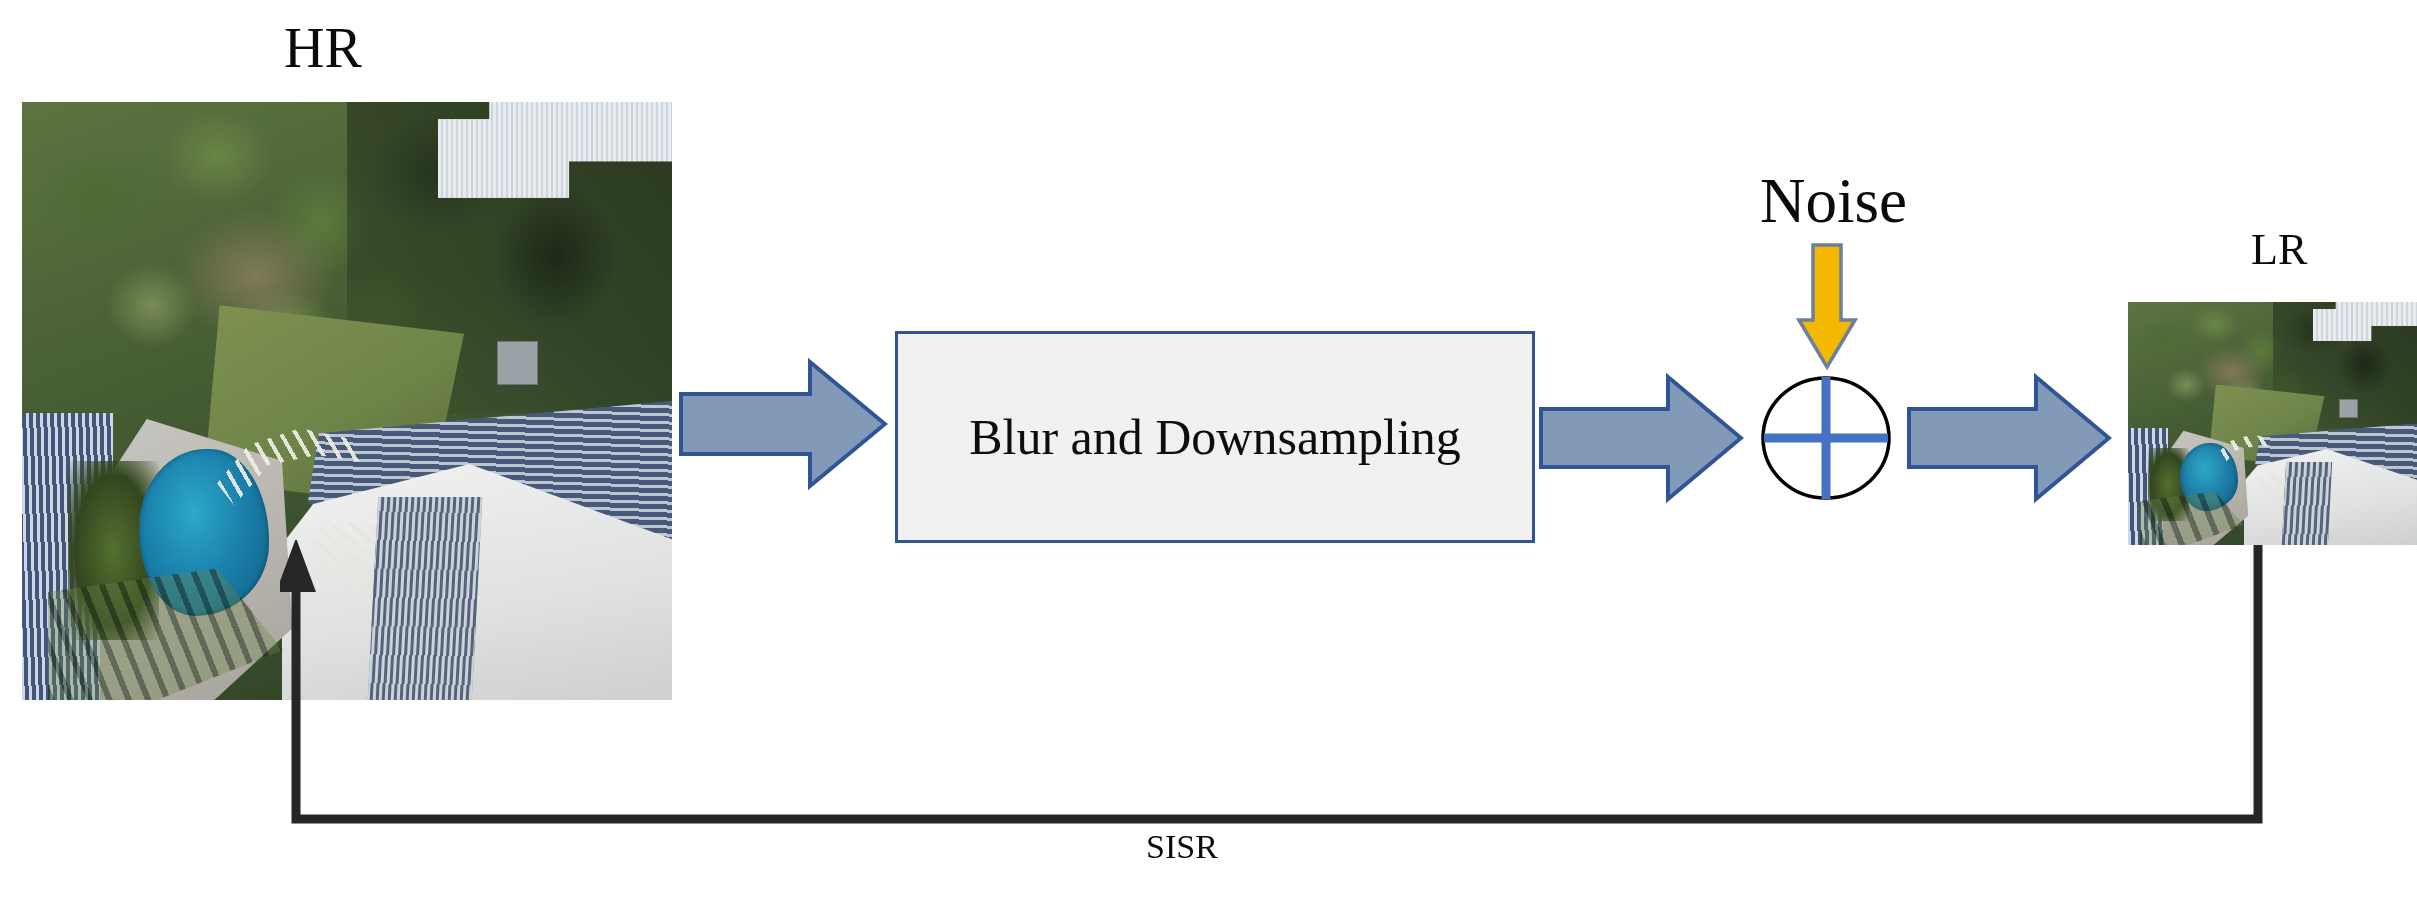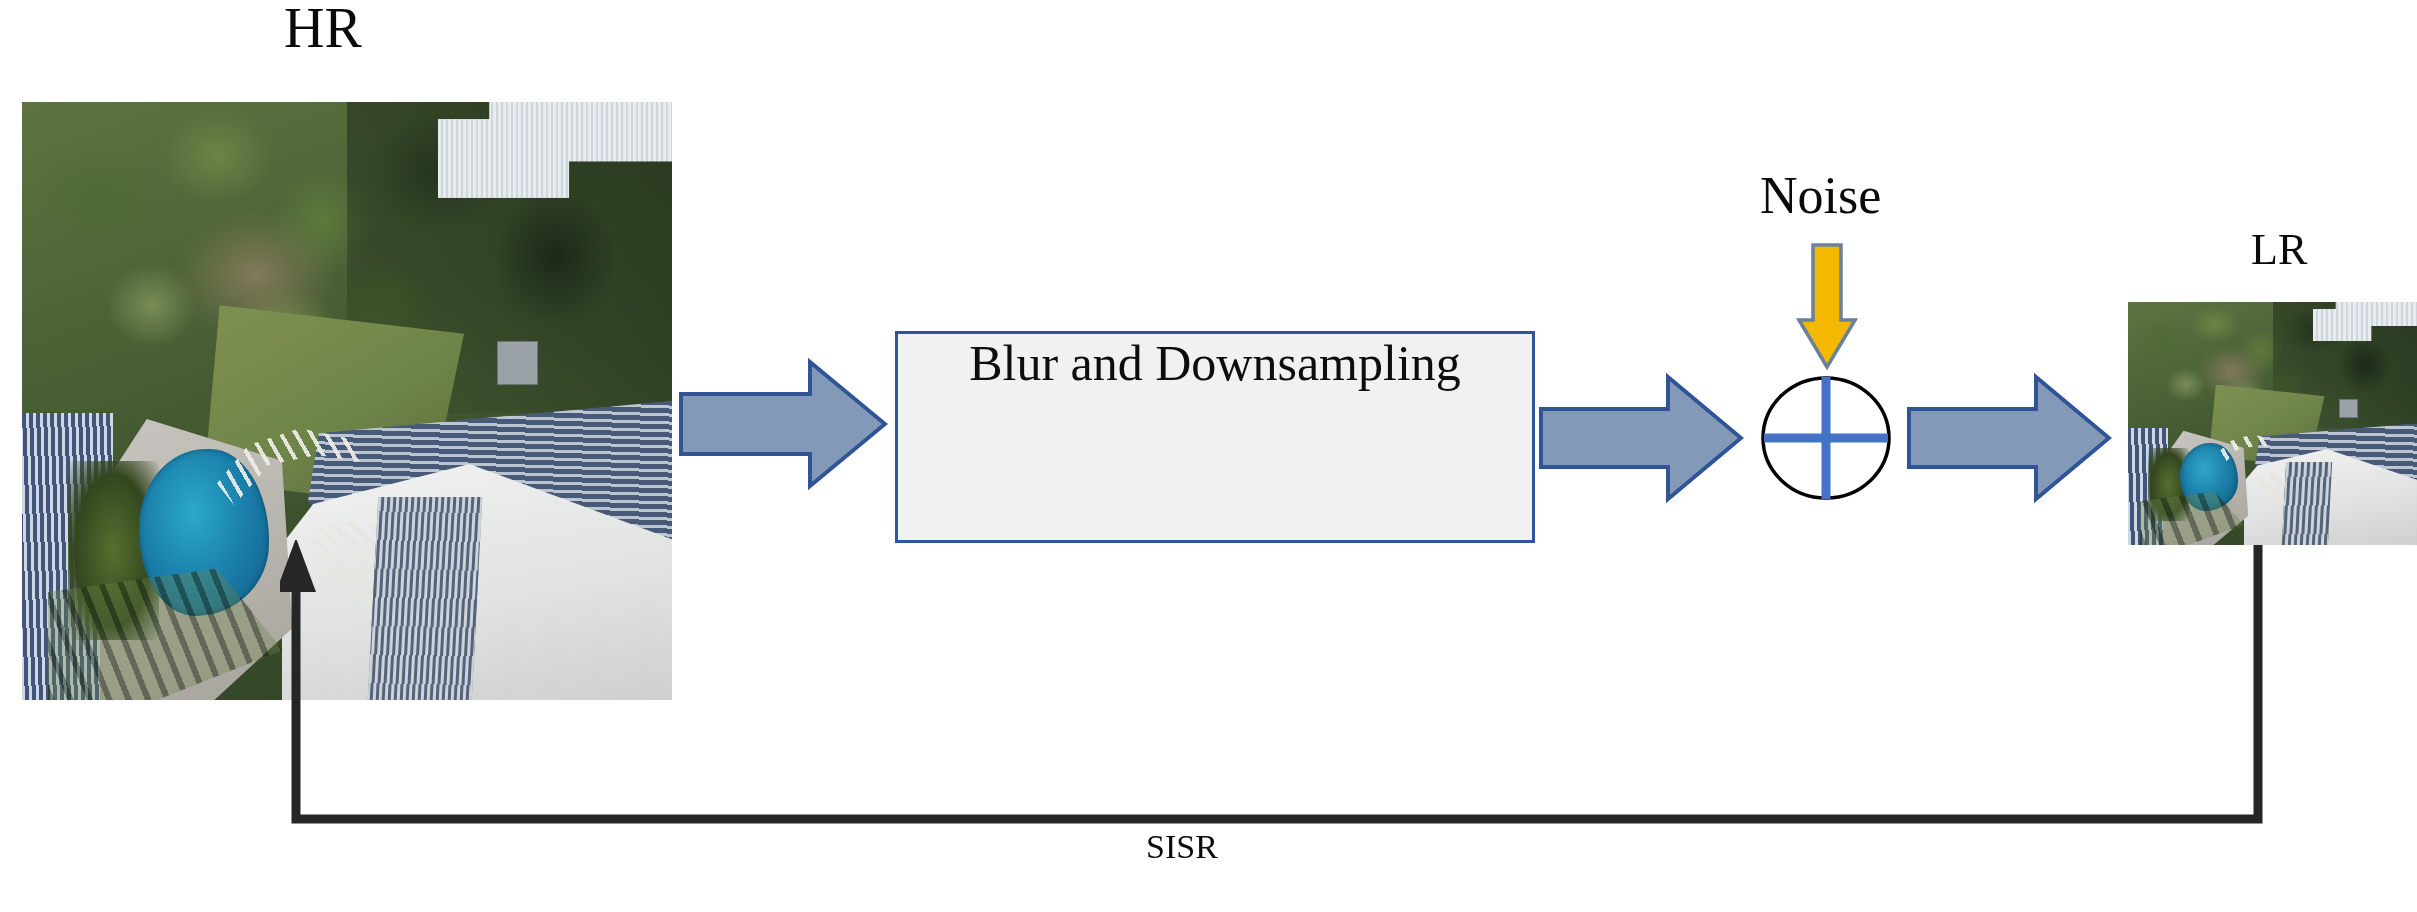--- a/index.html
+++ b/index.html
@@ -20,23 +20,23 @@
 
   
   .label {
     position: absolute;
     color: #0a0a0a;
     font-family: "Liberation Serif", "DejaVu Serif", serif;
     white-space: nowrap;
     line-height: 1;
     user-select: none;
   }
-  .label-hr  { left: 284px;  top: 0;   font-size: 56px; }
+  .label-hr  { left: 284px;  top: 20px;   font-size: 56px; }
   .label-lr  { left: 2251px; top: 228px; font-size: 44px; }
-  .label-noise { left: 1760px; top: 170px; font-size: 52px; }
+  .label-noise { left: 1760px; top: 170px; font-size: 63px; }
   .label-sisr  { left: 1146px; top: 830px; font-size: 34px; }
 
   
   .photo {
     position: absolute;
     overflow: hidden;
     background: #6d7a52;
   }
   .photo-hr {
     left: 22px; top: 102px;
@@ -190,21 +190,21 @@
 
   
   .process-box {
     position: absolute;
     left: 895px; top: 331px;
     width: 640px; height: 212px;
     background: #f1f1f1;
     border: 3px solid #2f5597;
     box-sizing: border-box;
     display: flex;
-    align-items: flex-start;
+    align-items: center;
     justify-content: center;
   }
   .process-box .box-text {
     font-family: "Liberation Serif", "DejaVu Serif", serif;
     font-size: 50px;
     color: #0d0d0d;
     white-space: nowrap;
   }
 
   

